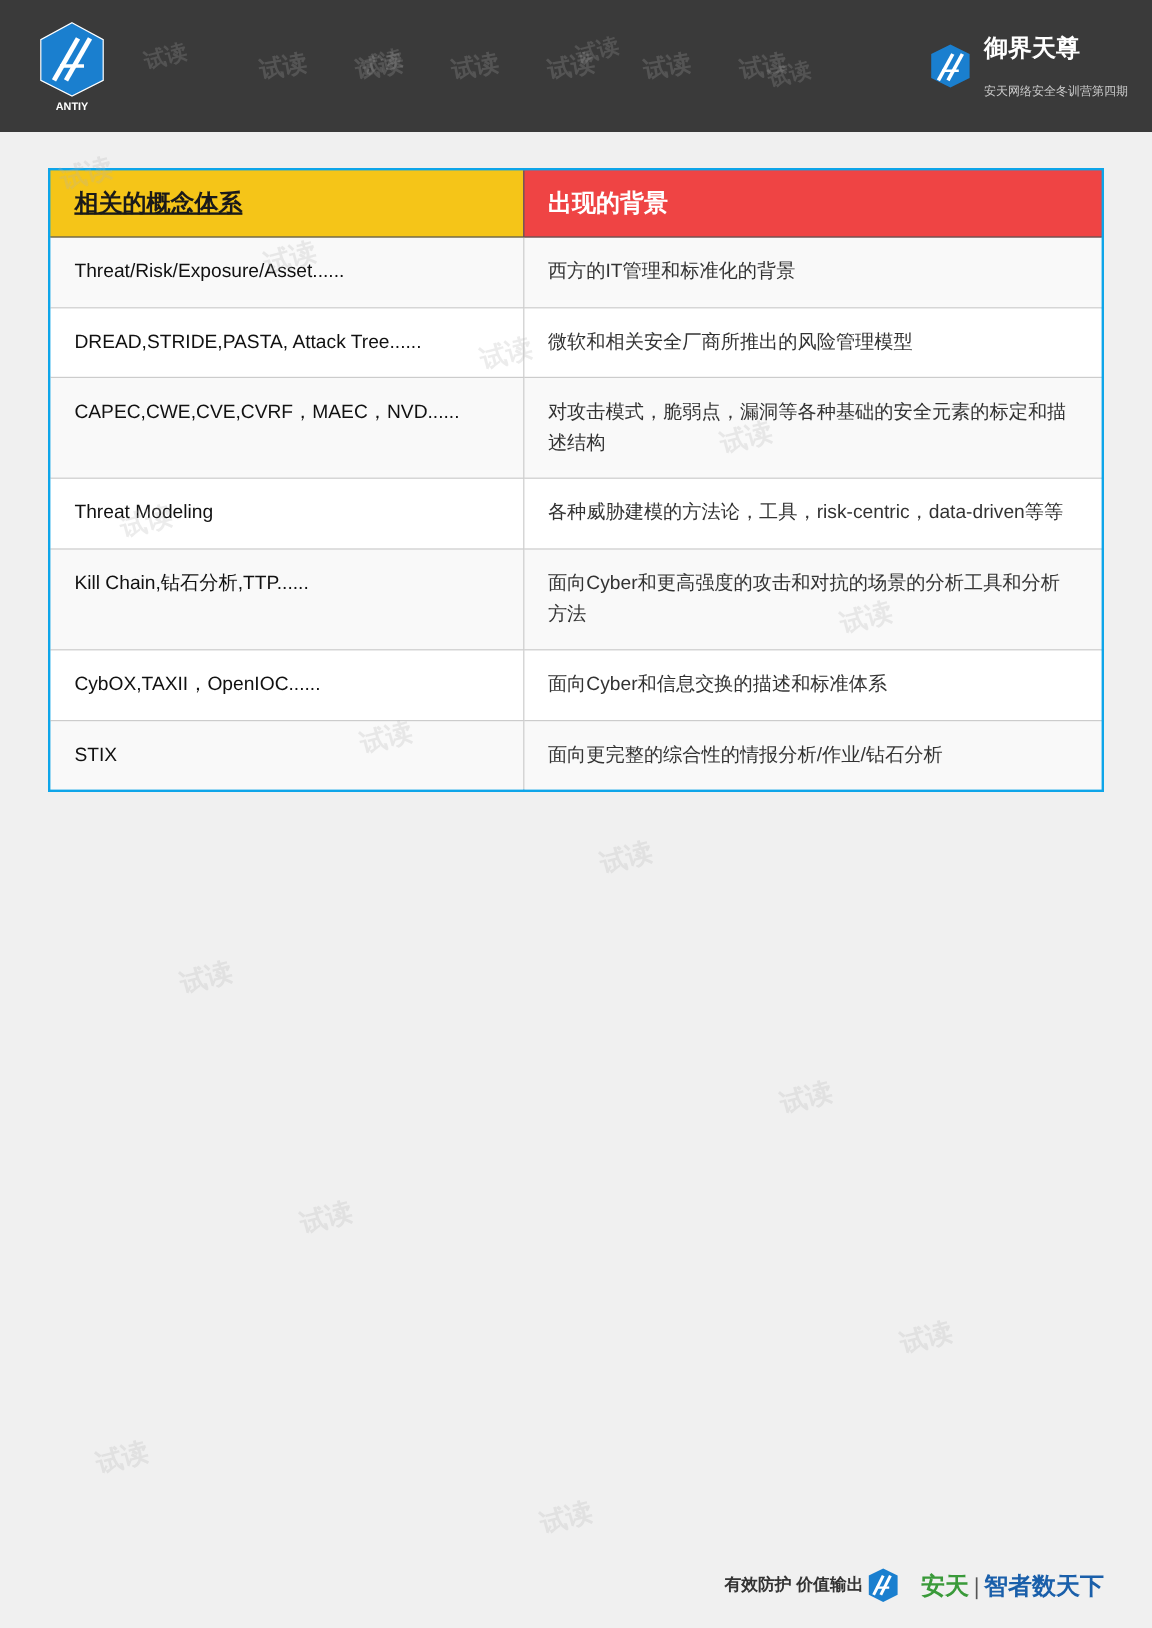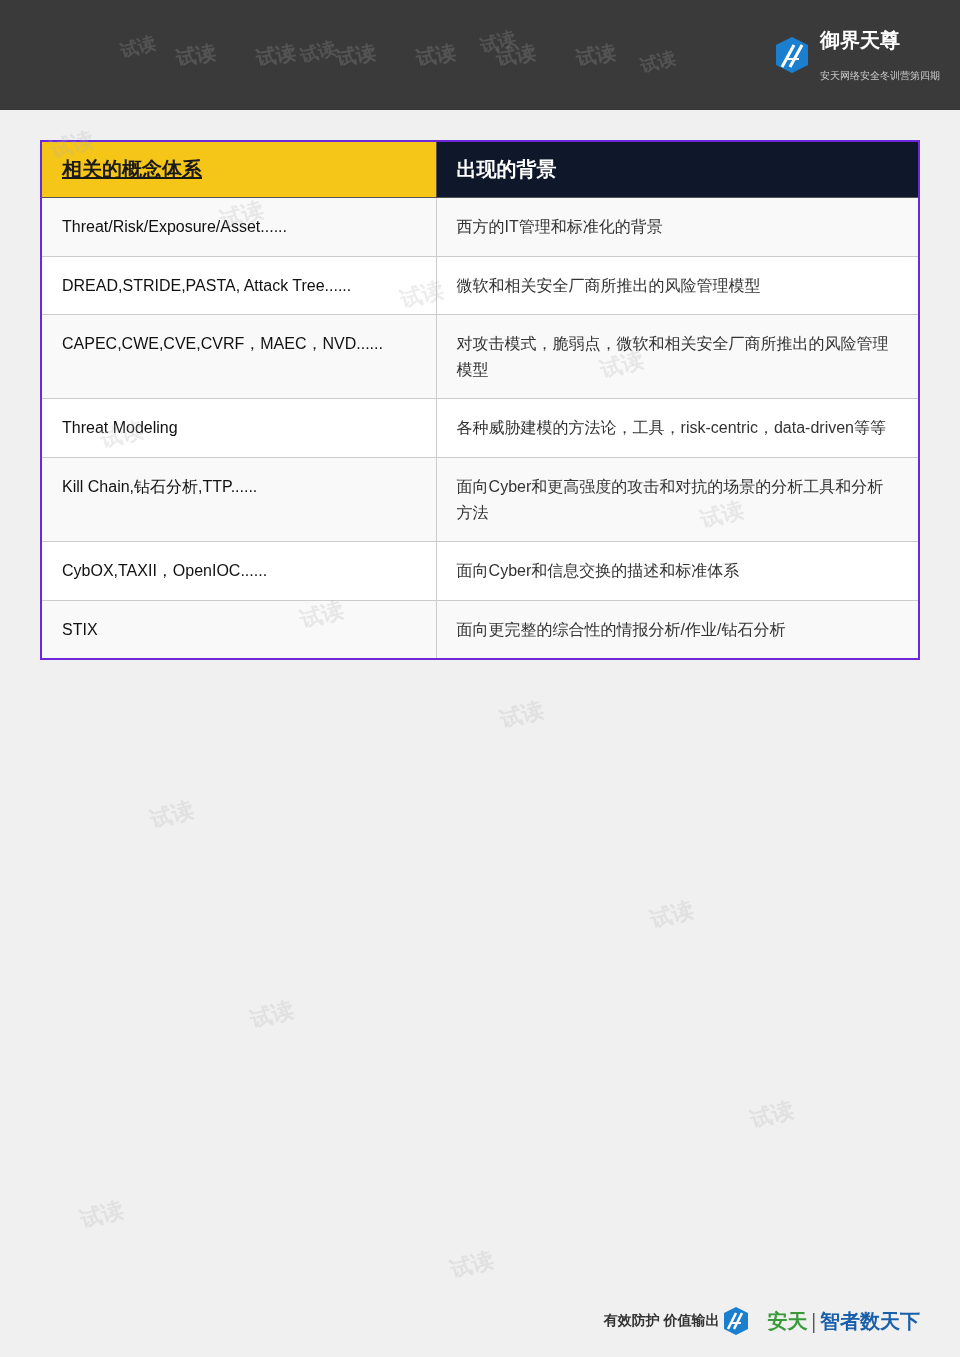--- a/index.html
+++ b/index.html
@@ -76,24 +76,24 @@
     .main-content {
       padding: 30px 40px;
       background: #f0f0f0;
     }
 
     
     .concept-table {
       width: 100%;
       border-collapse: collapse;
       background: #fff;
-      border: 2px solid #6d28d9;
+      border: 2px solid #0ea5e9;
     }
     .concept-table th {
-      background: #0f172a;
+      background: #ef4444;
       color: #fff;
       padding: 14px 20px;
       font-size: 20px;
       font-weight: bold;
       text-align: left;
       border: 1px solid #555;
     }
     .concept-table th.highlighted {
       background: #f5c518;
       color: #1a1a1a;
@@ -178,20 +178,31 @@
   <span class="watermark-text" style="top:1250px;left:450px;">试读</span>
 
   <span class="watermark-text" style="top:35px;left:120px;color:rgba(200,200,200,0.18);font-size:18px;">试读</span>
   <span class="watermark-text" style="top:40px;left:300px;color:rgba(200,200,200,0.18);font-size:18px;">试读</span>
   <span class="watermark-text" style="top:30px;left:480px;color:rgba(200,200,200,0.18);font-size:18px;">试读</span>
   <span class="watermark-text" style="top:50px;left:640px;color:rgba(200,200,200,0.18);font-size:18px;">试读</span>
 </div>
 
 <div class="header">
 
+  <div class="header-logo">
+    <svg width="60" height="65" viewBox="0 0 60 65">
+
+      <polygon points="30,2 56,16 56,50 30,63 4,50 4,16" fill="#1a7fcf" stroke="#fff" stroke-width="1"></polygon>
+
+      <line x1="15" y1="50" x2="35" y2="15" stroke="white" stroke-width="4"></line>
+      <line x1="25" y1="50" x2="45" y2="15" stroke="white" stroke-width="4"></line>
+      <line x1="20" y1="38" x2="40" y2="38" stroke="white" stroke-width="3"></line>
+    </svg>
+    <span class="logo-text">ANTIY</span>
+  </div>
 
   <div style="flex:1; display:flex; align-items:center; justify-content:center; gap:40px; opacity:0.18;">
     <span style="color:#ccc;font-size:20px;font-weight:bold;transform:rotate(-10deg);display:inline-block;">试读</span>
     <span style="color:#ccc;font-size:20px;font-weight:bold;transform:rotate(-10deg);display:inline-block;">试读</span>
     <span style="color:#ccc;font-size:20px;font-weight:bold;transform:rotate(-10deg);display:inline-block;">试读</span>
     <span style="color:#ccc;font-size:20px;font-weight:bold;transform:rotate(-10deg);display:inline-block;">试读</span>
     <span style="color:#ccc;font-size:20px;font-weight:bold;transform:rotate(-10deg);display:inline-block;">试读</span>
     <span style="color:#ccc;font-size:20px;font-weight:bold;transform:rotate(-10deg);display:inline-block;">试读</span>
   </div>
 
@@ -224,21 +235,21 @@
     <tr>
           <td class="left-col">Threat/Risk/Exposure/Asset......</td>
           <td class="right-col">西方的IT管理和标准化的背景</td>
         </tr>
         <tr>
           <td class="left-col">DREAD,STRIDE,PASTA, Attack Tree......</td>
           <td class="right-col">微软和相关安全厂商所推出的风险管理模型</td>
         </tr>
         <tr>
           <td class="left-col">CAPEC,CWE,CVE,CVRF，MAEC，NVD......</td>
-          <td class="right-col">对攻击模式，脆弱点，微软和相关安全厂商所推出的风险管理模型</td>
+          <td class="right-col">对攻击模式，脆弱点，漏洞等各种基础的安全元素的标定和描述结构</td>
         </tr>
         <tr>
           <td class="left-col">Threat Modeling</td>
           <td class="right-col">各种威胁建模的方法论，工具，risk-centric，data-driven等等</td>
         </tr>
         <tr>
           <td class="left-col">Kill Chain,钻石分析,TTP......</td>
           <td class="right-col">面向Cyber和更高强度的攻击和对抗的场景的分析工具和分析方法</td>
         </tr>
         <tr>

